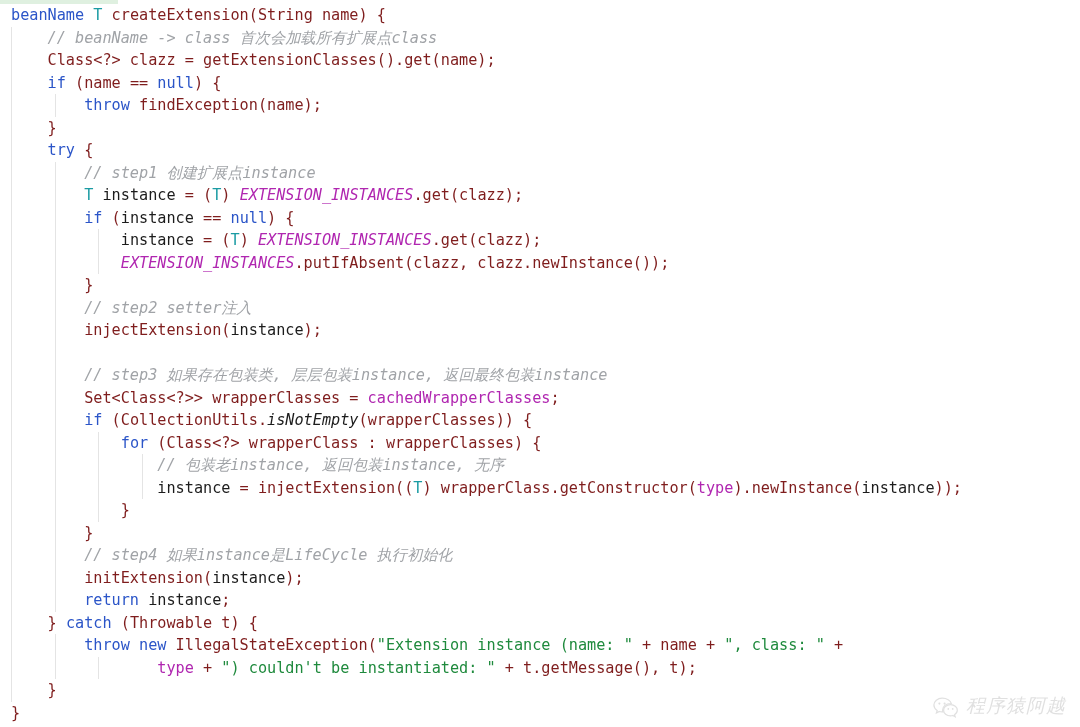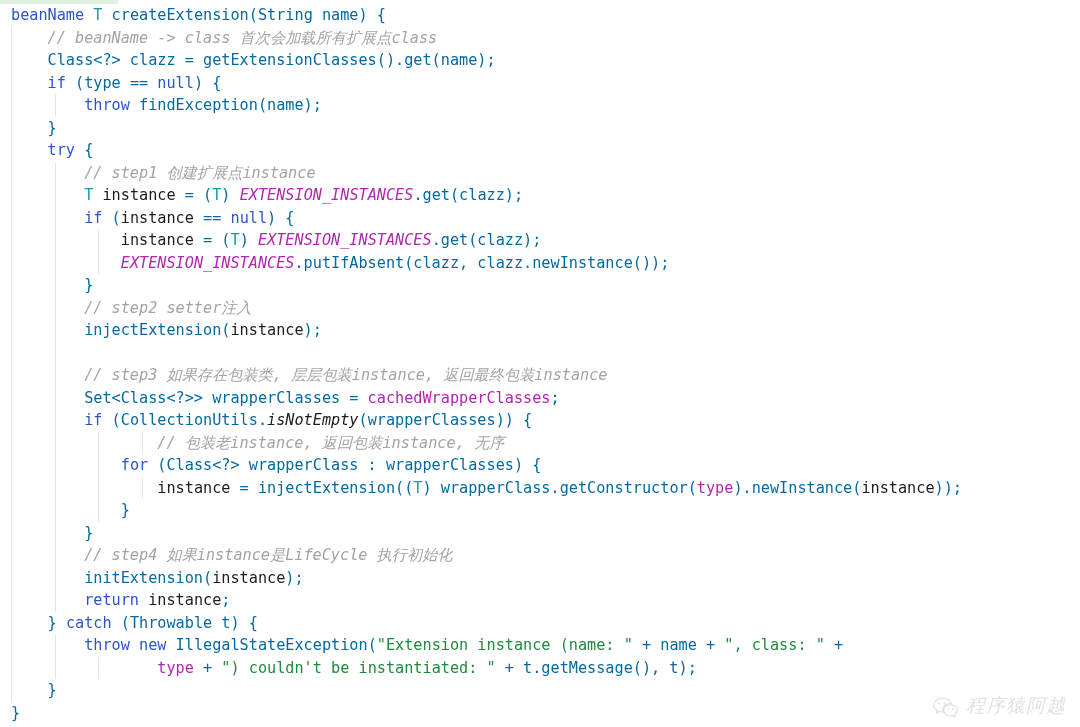--- a/index.html
+++ b/index.html
@@ -73,21 +73,21 @@
 
   
   .kw   { color: #2b55c8; }            
   .typ  { color: #1a9ba3; }            
   .cm   { color: #a0a3a7; font-style: italic; text-align: center; }  
   .fld  { color: #b026b0; }            
   .fldi { color: #b026b0; font-style: italic; }  
   .str  { color: #1f8a3d; }            
   .mi   { font-style: italic; }        
   .lv   { text-decoration-color: #4a4a4a; text-underline-offset: 2px; }
-  .pl   { color: #0369a1; }            
+  .pl   { color: #7f1d1d; }            
 
   
   #watermark {
     position: absolute;
     right: 14px;
     bottom: 8px;
     display: flex;
     align-items: flex-end;
     gap: 7px;
     opacity: 0.30;
@@ -108,38 +108,38 @@
 <body>
 
 <div id="editor">
 
   <div id="top-sliver"></div>
 
   <div id="code">
       <div class="line"><span class="txt"><span class="kw">beanName</span><span class="pl"> </span><span class="typ">T</span><span class="pl"> createExtension(String name) {</span></span></div>
       <div class="line"><span class="guide g0"></span><span class="txt"><span class="cm">    // beanName -&gt; class 首次会加载所有扩展点class</span></span></div>
       <div class="line"><span class="guide g0"></span><span class="txt"><span class="pl">    Class&lt;?&gt; clazz = getExtensionClasses().get(name);</span></span></div>
-      <div class="line"><span class="guide g0"></span><span class="txt"><span class="pl">    </span><span class="kw">if</span><span class="pl"> (type == </span><span class="kw">null</span><span class="pl">) {</span></span></div>
+      <div class="line"><span class="guide g0"></span><span class="txt"><span class="pl">    </span><span class="kw">if</span><span class="pl"> (name == </span><span class="kw">null</span><span class="pl">) {</span></span></div>
       <div class="line"><span class="guide g0"></span><span class="guide g1"></span><span class="txt"><span class="pl">        </span><span class="kw">throw</span><span class="pl"> findException(name);</span></span></div>
       <div class="line"><span class="guide g0"></span><span class="txt"><span class="pl">    }</span></span></div>
       <div class="line"><span class="guide g0"></span><span class="txt"><span class="pl">    </span><span class="kw">try</span><span class="pl"> {</span></span></div>
       <div class="line"><span class="guide g0"></span><span class="guide g1"></span><span class="txt"><span class="cm">        // step1 创建扩展点instance</span></span></div>
       <div class="line"><span class="guide g0"></span><span class="guide g1"></span><span class="txt"><span class="pl">        </span><span class="typ">T</span><span class="pl"> </span><span class="lv">instance</span><span class="pl"> = (</span><span class="typ">T</span><span class="pl">) </span><span class="fldi">EXTENSION_INSTANCES</span><span class="pl">.get(clazz);</span></span></div>
       <div class="line"><span class="guide g0"></span><span class="guide g1"></span><span class="txt"><span class="pl">        </span><span class="kw">if</span><span class="pl"> (</span><span class="lv">instance</span><span class="pl"> == </span><span class="kw">null</span><span class="pl">) {</span></span></div>
       <div class="line"><span class="guide g0"></span><span class="guide g1"></span><span class="guide g2"></span><span class="txt"><span class="pl">            </span><span class="lv">instance</span><span class="pl"> = (</span><span class="typ">T</span><span class="pl">) </span><span class="fldi">EXTENSION_INSTANCES</span><span class="pl">.get(clazz);</span></span></div>
       <div class="line"><span class="guide g0"></span><span class="guide g1"></span><span class="guide g2"></span><span class="txt"><span class="pl">            </span><span class="fldi">EXTENSION_INSTANCES</span><span class="pl">.putIfAbsent(clazz, clazz.newInstance());</span></span></div>
       <div class="line"><span class="guide g0"></span><span class="guide g1"></span><span class="txt"><span class="pl">        }</span></span></div>
       <div class="line"><span class="guide g0"></span><span class="guide g1"></span><span class="txt"><span class="cm">        // step2 setter注入</span></span></div>
       <div class="line"><span class="guide g0"></span><span class="guide g1"></span><span class="txt"><span class="pl">        injectExtension(</span><span class="lv">instance</span><span class="pl">);</span></span></div>
       <div class="line"><span class="guide g0"></span><span class="guide g1"></span><span class="txt"> </span></div>
       <div class="line"><span class="guide g0"></span><span class="guide g1"></span><span class="txt"><span class="cm">        // step3 如果存在包装类, 层层包装instance, 返回最终包装instance</span></span></div>
       <div class="line"><span class="guide g0"></span><span class="guide g1"></span><span class="txt"><span class="pl">        Set&lt;Class&lt;?&gt;&gt; wrapperClasses = </span><span class="fld">cachedWrapperClasses</span><span class="pl">;</span></span></div>
       <div class="line"><span class="guide g0"></span><span class="guide g1"></span><span class="txt"><span class="pl">        </span><span class="kw">if</span><span class="pl"> (CollectionUtils.</span><span class="mi">isNotEmpty</span><span class="pl">(wrapperClasses)) {</span></span></div>
+      <div class="line"><span class="guide g0"></span><span class="guide g1"></span><span class="guide g2"></span><span class="txt"><span class="pl">            </span><span class="kw">for</span><span class="pl"> (Class&lt;?&gt; wrapperClass : wrapperClasses) {</span></span></div>
       <div class="line"><span class="guide g0"></span><span class="guide g1"></span><span class="guide g2"></span><span class="guide g3"></span><span class="txt"><span class="cm">                // 包装老instance, 返回包装instance, 无序</span></span></div>
-      <div class="line"><span class="guide g0"></span><span class="guide g1"></span><span class="guide g2"></span><span class="txt"><span class="pl">            </span><span class="kw">for</span><span class="pl"> (Class&lt;?&gt; wrapperClass : wrapperClasses) {</span></span></div>
       <div class="line"><span class="guide g0"></span><span class="guide g1"></span><span class="guide g2"></span><span class="guide g3"></span><span class="txt"><span class="pl">                </span><span class="lv">instance</span><span class="pl"> = injectExtension((</span><span class="typ">T</span><span class="pl">) wrapperClass.getConstructor(</span><span class="fld">type</span><span class="pl">).newInstance(</span><span class="lv">instance</span><span class="pl">));</span></span></div>
       <div class="line"><span class="guide g0"></span><span class="guide g1"></span><span class="guide g2"></span><span class="txt"><span class="pl">            }</span></span></div>
       <div class="line"><span class="guide g0"></span><span class="guide g1"></span><span class="txt"><span class="pl">        }</span></span></div>
       <div class="line"><span class="guide g0"></span><span class="guide g1"></span><span class="txt"><span class="cm">        // step4 如果instance是LifeCycle 执行初始化</span></span></div>
       <div class="line"><span class="guide g0"></span><span class="guide g1"></span><span class="txt"><span class="pl">        initExtension(</span><span class="lv">instance</span><span class="pl">);</span></span></div>
       <div class="line"><span class="guide g0"></span><span class="guide g1"></span><span class="txt"><span class="pl">        </span><span class="kw">return</span><span class="pl"> </span><span class="lv">instance</span><span class="pl">;</span></span></div>
       <div class="line"><span class="guide g0"></span><span class="txt"><span class="pl">    } </span><span class="kw">catch</span><span class="pl"> (Throwable t) {</span></span></div>
       <div class="line"><span class="guide g0"></span><span class="guide g1"></span><span class="txt"><span class="pl">        </span><span class="kw">throw</span><span class="pl"> </span><span class="kw">new</span><span class="pl"> IllegalStateException(</span><span class="str">"Extension instance (name: "</span><span class="pl"> + name + </span><span class="str">", class: "</span><span class="pl"> +</span></span></div>
       <div class="line"><span class="guide g0"></span><span class="guide g1"></span><span class="guide g2"></span><span class="txt"><span class="pl">                </span><span class="fld">type</span><span class="pl"> + </span><span class="str">") couldn't be instantiated: "</span><span class="pl"> + t.getMessage(), t);</span></span></div>
       <div class="line"><span class="guide g0"></span><span class="txt"><span class="pl">    }</span></span></div>

